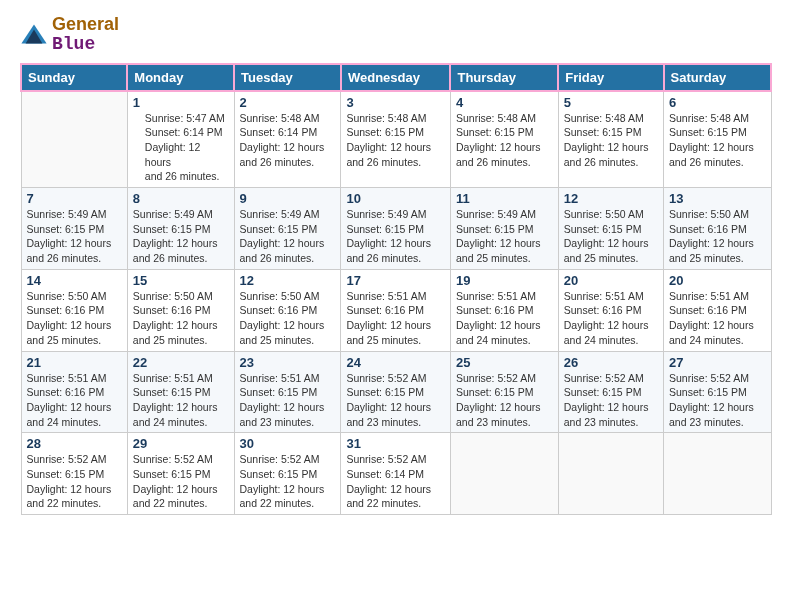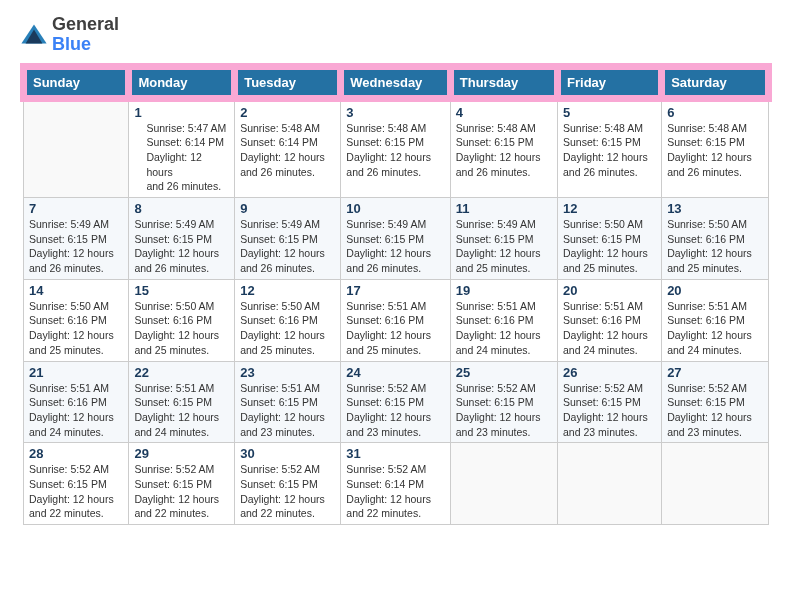--- a/index.html
+++ b/index.html
@@ -25,21 +25,21 @@
       align-items: center;
       gap: 4px;
     }
     .logo-text {
       font-size: 18px;
       font-weight: bold;
       color: #1a3a5c;
       line-height: 1.1;
     }
     .logo-text span {
-      color: #404040;
+      color: #a16207;
     }
     .logo-icon {
       width: 28px;
       height: 28px;
     }
     .title-block {
       text-align: right;
     }
     .month-title {
       font-size: 42px;
@@ -57,21 +57,21 @@
       border-collapse: collapse;
       font-size: 11px;
     }
     .calendar th {
       background: #2471a3;
       color: #fff;
       text-align: left;
       padding: 5px 6px;
       font-size: 13px;
       font-weight: bold;
-      border: 7px solid #f9a8d4;
+      border: 2px solid #f9a8d4;
     }
     .calendar td {
       border: 1px solid #ccc;
       vertical-align: top;
       padding: 3px 5px;
       width: 113px;
       min-height: 70px;
       background: #fff;
     }
     .calendar tr:nth-child(even) td {
@@ -98,21 +98,21 @@
 
 <div class="page">
   <div class="header-row">
     <div class="logo">
       <svg class="logo-icon" viewBox="0 0 40 40">
         <polygon points="20,5 38,32 2,32" fill="#2980b9"></polygon>
         <polygon points="20,12 32,32 8,32" fill="#1a3a5c"></polygon>
       </svg>
       <div class="logo-text">
         <div><span>General</span></div>
-        <div style="color:#3b82f6;">Blue</div>
+        <div style="color:#701a75;font-family:Liberation Mono, monospace;">Blue</div>
       </div>
     </div>
     <div class="title-block">
       <div class="month-title"></div>
       <div class="subtitle"></div>
     </div>
   </div>
 
   <table class="calendar">
     <thead>

